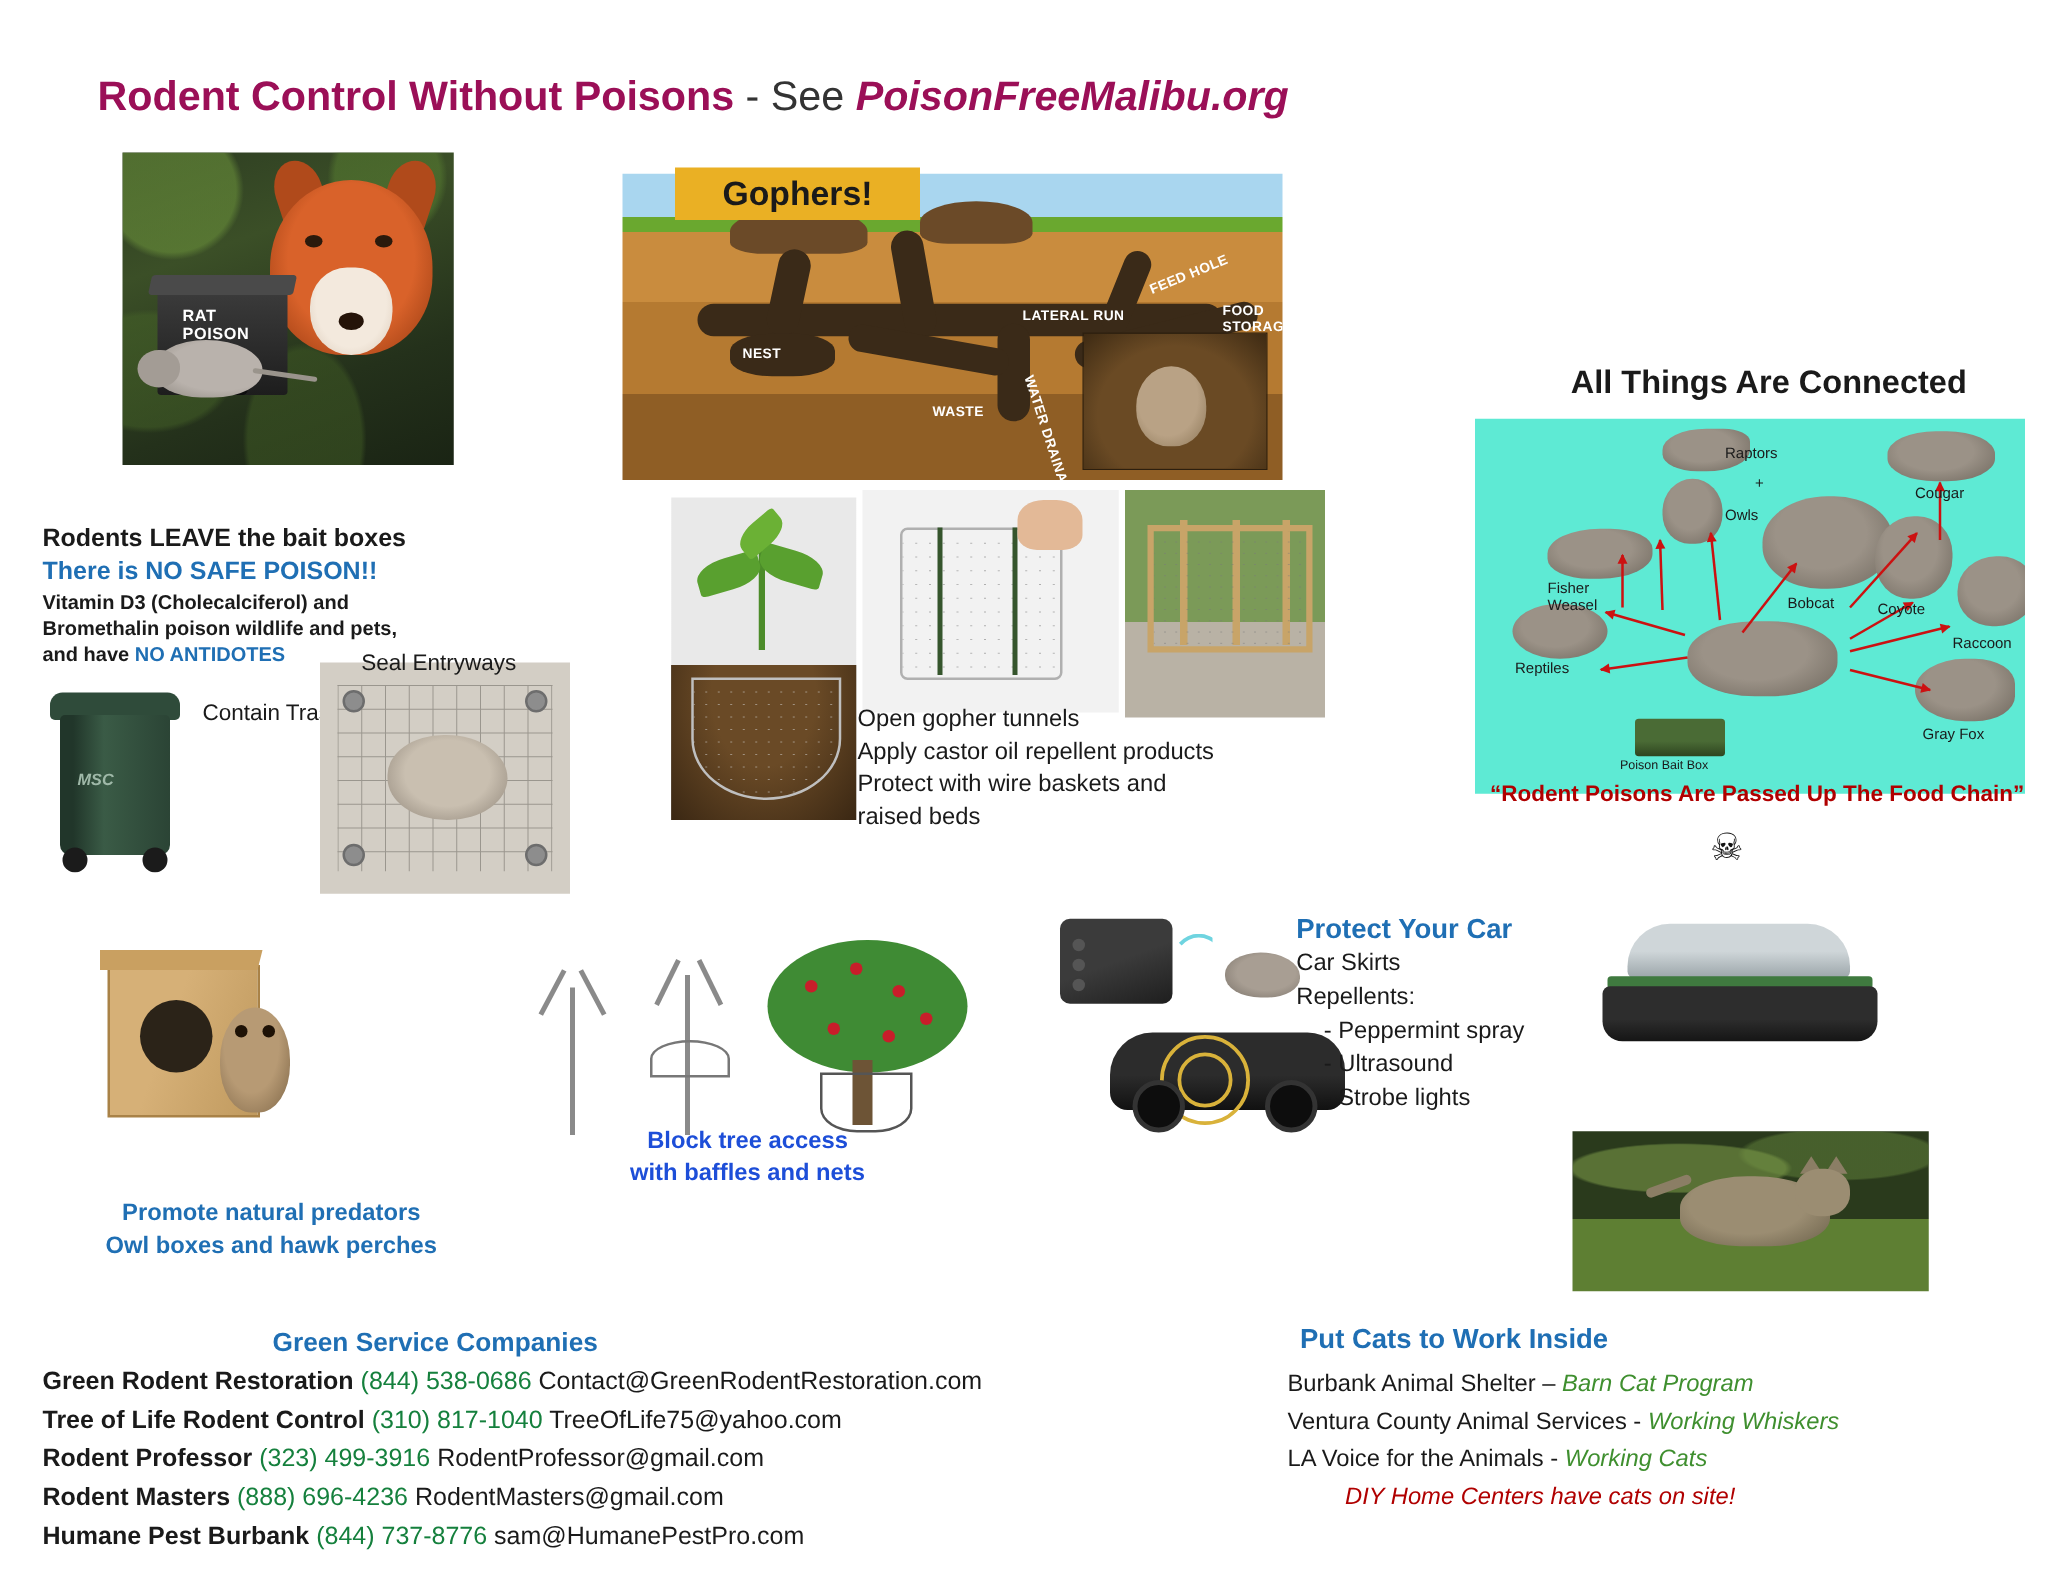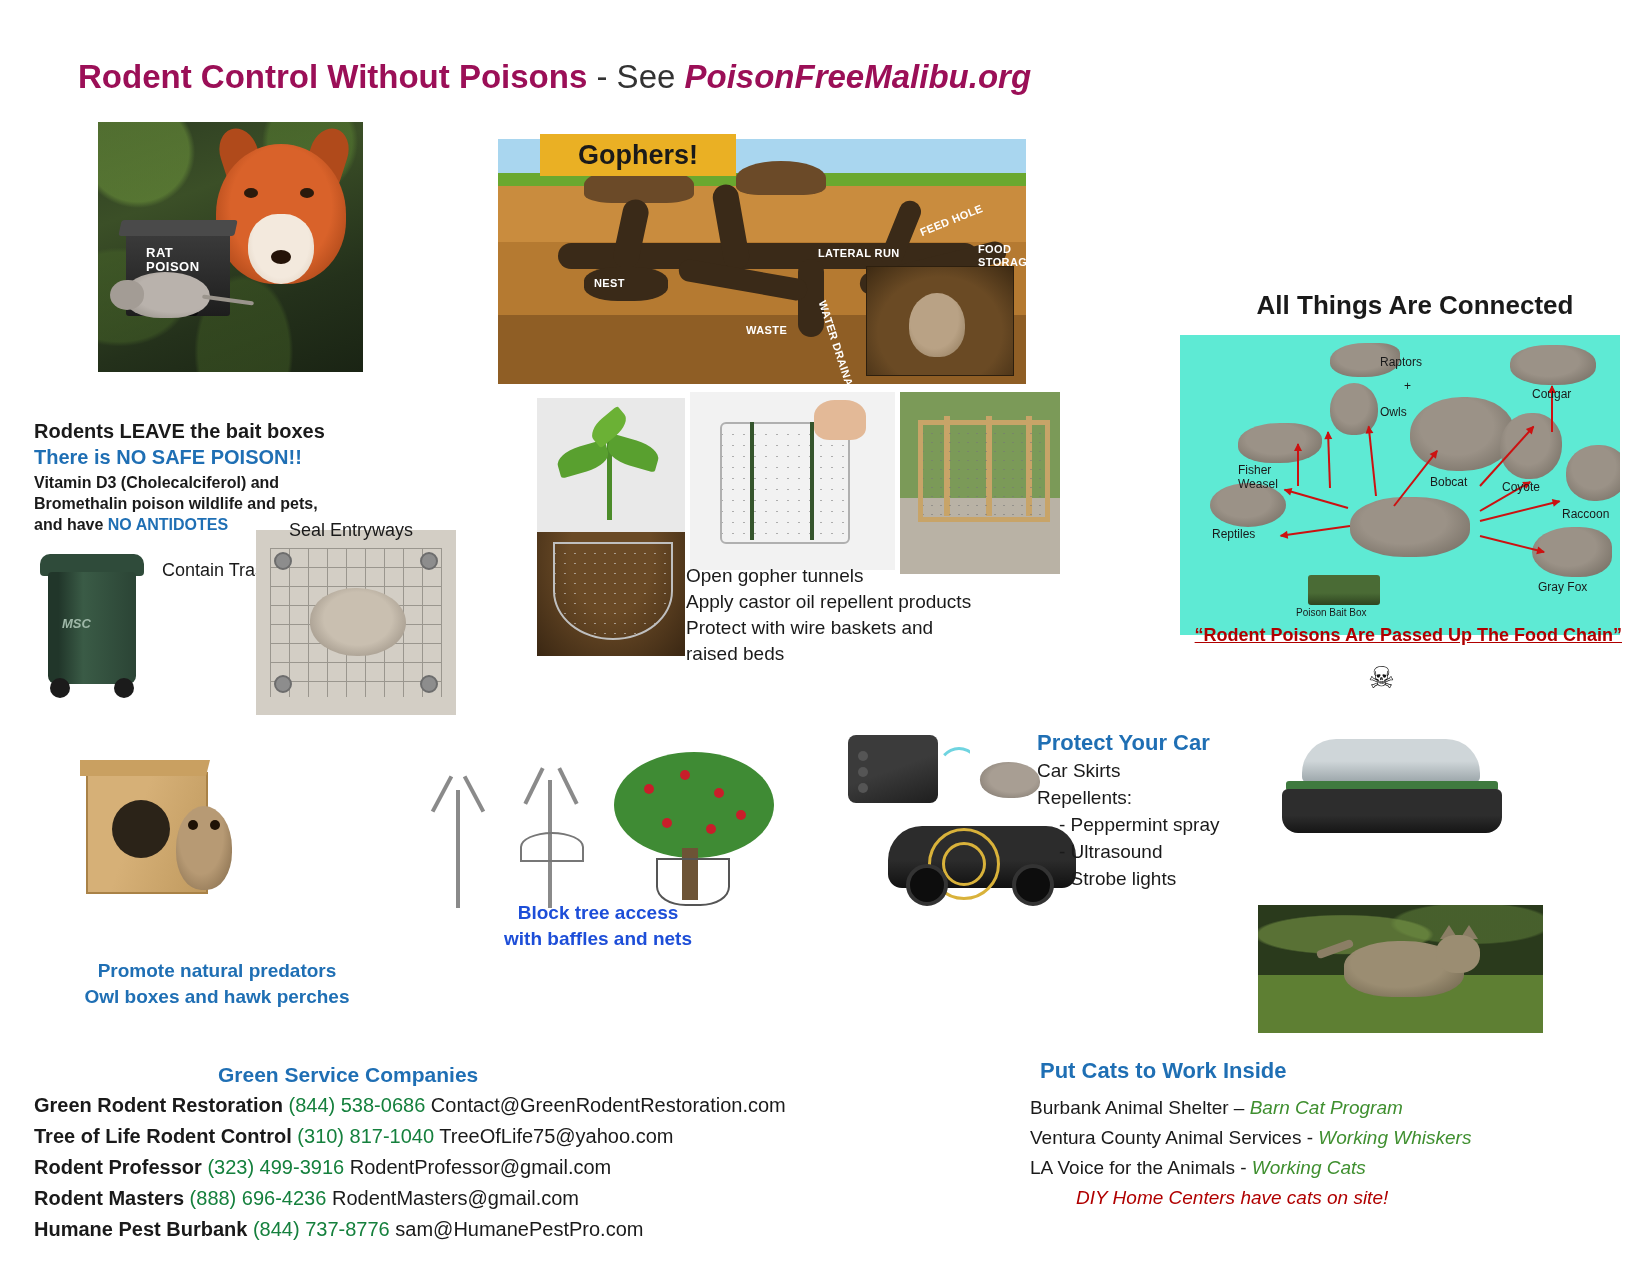--- a/index.html
+++ b/index.html
@@ -327,22 +327,22 @@
     border-bottom: 4px solid transparent;
   }
   #foodchain-diagram .bait {
     position: absolute; left: 128px; top: 240px; width: 72px; height: 30px;
     background: linear-gradient(180deg, #4a6b35 0 60%, #2e4520 100%); border-radius: 3px;
   }
   #foodchain-diagram .bait-label {
     position: absolute; left: 116px; top: 272px; font-size: 10px; color: #1a1a1a;
   }
   #foodchain-quote {
-    left: 1192px; top: 625px; width: 430px; text-align: right;
-    font-size: 18px; font-weight: bold; color: #b00000; text-decoration: underline;
+    left: 1192px; top: 625px; width: 430px; text-align: left;
+    font-size: 18px; font-weight: bold; color: #b00000;
   }
   #skull {
     left: 1368px; top: 660px; font-size: 30px; color: #111;
   }
 
   
   #owlbox-photo { left: 80px; top: 760px; width: 170px; height: 140px; background: transparent; }
   #owlbox-photo .box {
     position: absolute; left: 6px; top: 12px; width: 118px; height: 118px;
     background: linear-gradient(110deg, #d6b077 0 40%, #c09a5f 100%);

